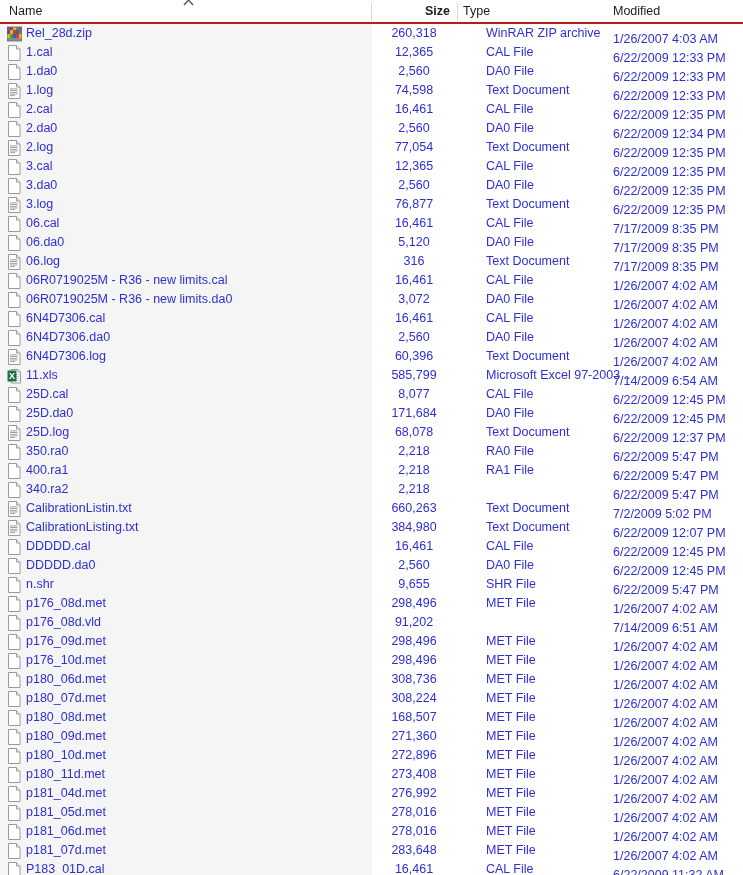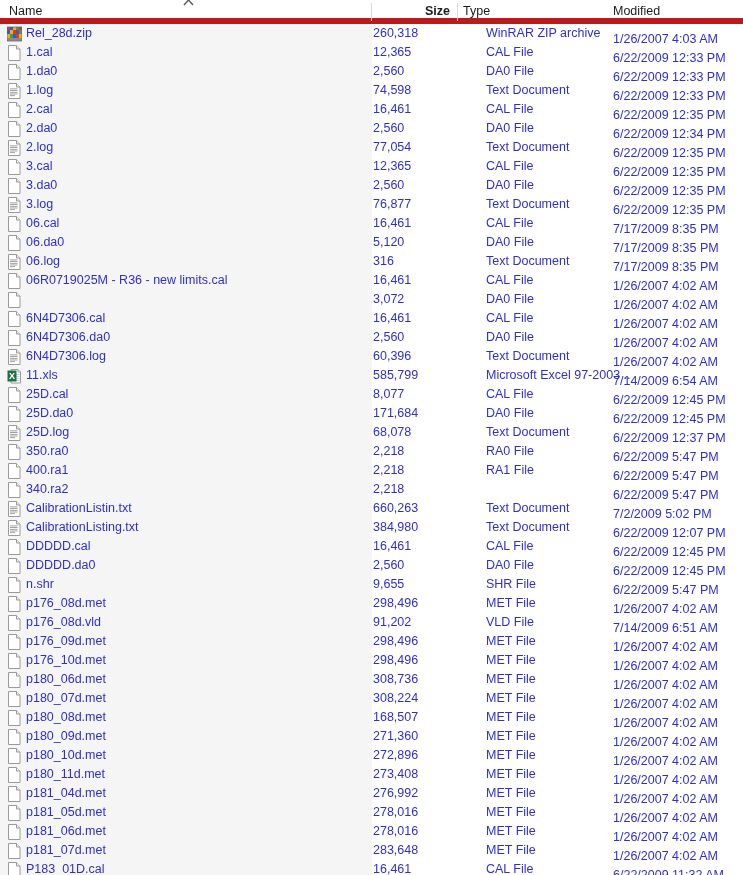--- a/index.html
+++ b/index.html
@@ -22,21 +22,21 @@
     left: 0; top: 24px;
     width: 372px; height: 851px;
     background: #f5f5f5;
   }
   
   .header {
     position: absolute;
     left: 0; top: 0;
     width: 743px; height: 24px;
     background: #ffffff;
-    border-bottom: 6px solid #b91c1c;
+    border-bottom: 2px solid #b91c1c;
   }
   .hcell {
     position: absolute;
     top: 0;
     height: 23px;
     line-height: 23px;
     font-size: 12.5px;
     color: #1b1b1b;
     white-space: nowrap;
     cursor: default;
@@ -80,21 +80,21 @@
     top: 0;
     height: 19px;
     line-height: 19px;
     font-size: 12.5px;
     color: #2f2fd0;
     white-space: nowrap;
     overflow: hidden;
     cursor: default;
   }
   .c-name     { left: 26px;  max-width: 344px; }
-  .c-size     { left: 373px; width: 82px; text-align: left; }
+  .c-size     { left: 373px; width: 82px; text-align: center; }
   .c-type     { left: 486px; width: 145px; }
   .c-modified { left: 613px; width: 130px; margin-top: 6px; }
 
   .icon {
     position: absolute;
     left: 7px; top: 2px;
     width: 15px; height: 16px;
   }
   .icon svg { display: block; }
 </style>
@@ -332,20 +332,21 @@
         <span class="cell c-type">CAL File</span>
         <span class="cell c-modified">1/26/2007 4:02 AM</span>
       </div>
       <div class="row">
         <span class="icon">
           <svg width="15" height="16" viewBox="0 0 15 16">
             <path d="M1.5 0.5 H9.5 L13 4 V15.5 H1.5 Z" fill="#ffffff" stroke="#9a9a9a" stroke-width="1"></path>
             <path d="M9.5 0.5 V4 H13" fill="#f2f2f2" stroke="#9a9a9a" stroke-width="1"></path>
           </svg>
         </span>
+        <span class="cell c-name">06R0719025M - R36 - new limits.da0</span>
         <span class="cell c-size">3,072</span>
         <span class="cell c-type">DA0 File</span>
         <span class="cell c-modified">1/26/2007 4:02 AM</span>
       </div>
       <div class="row">
         <span class="icon">
           <svg width="15" height="16" viewBox="0 0 15 16">
             <path d="M1.5 0.5 H9.5 L13 4 V15.5 H1.5 Z" fill="#ffffff" stroke="#9a9a9a" stroke-width="1"></path>
             <path d="M9.5 0.5 V4 H13" fill="#f2f2f2" stroke="#9a9a9a" stroke-width="1"></path>
           </svg>
@@ -572,21 +573,20 @@
       </div>
       <div class="row">
         <span class="icon">
           <svg width="15" height="16" viewBox="0 0 15 16">
             <path d="M1.5 0.5 H9.5 L13 4 V15.5 H1.5 Z" fill="#ffffff" stroke="#9a9a9a" stroke-width="1"></path>
             <path d="M9.5 0.5 V4 H13" fill="#f2f2f2" stroke="#9a9a9a" stroke-width="1"></path>
           </svg>
         </span>
         <span class="cell c-name">p176_08d.vld</span>
         <span class="cell c-size">91,202</span>
-        <span class="cell c-type">VLD File</span>
         <span class="cell c-modified">7/14/2009 6:51 AM</span>
       </div>
       <div class="row">
         <span class="icon">
           <svg width="15" height="16" viewBox="0 0 15 16">
             <path d="M1.5 0.5 H9.5 L13 4 V15.5 H1.5 Z" fill="#ffffff" stroke="#9a9a9a" stroke-width="1"></path>
             <path d="M9.5 0.5 V4 H13" fill="#f2f2f2" stroke="#9a9a9a" stroke-width="1"></path>
           </svg>
         </span>
         <span class="cell c-name">p176_09d.met</span>

